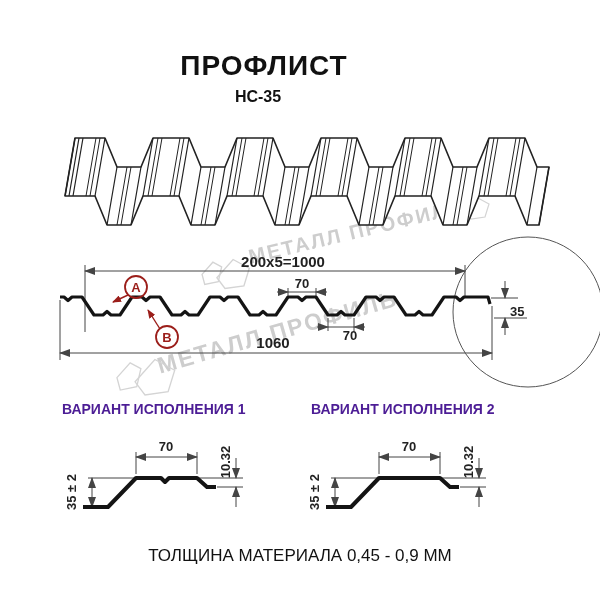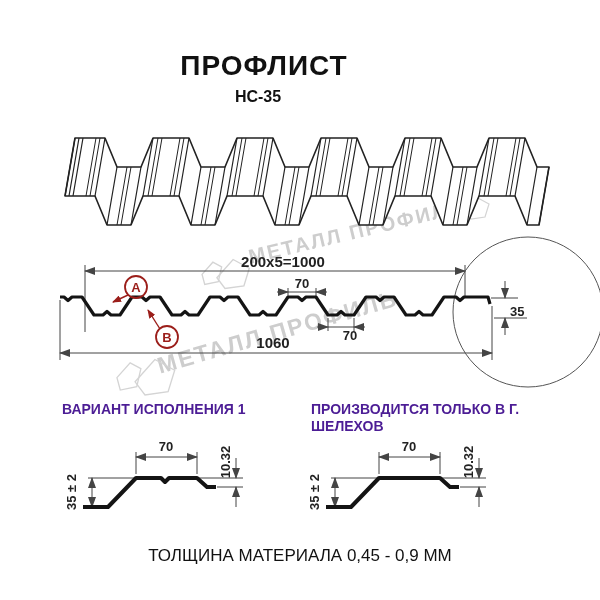--- a/index.html
+++ b/index.html
@@ -44,21 +44,21 @@
   </svg>
   <svg class="abs logo" style="left:451px;top:194px" width="40" height="27" viewBox="0 0 80 52">
     <polygon points="6,28 22,10 35,17 30,39 10,43" fill="none" stroke="#d4d4d4" stroke-width="2.4"></polygon>
     <polygon points="28,33 52,6 76,19 68,45 40,49" fill="none" stroke="#d4d4d4" stroke-width="2.4"></polygon>
   </svg>
 
   <div class="abs" id="title">ПРОФЛИСТ</div>
   <div class="abs" id="subtitle">НС-35</div>
   <div class="abs heading" id="h-v1">ВАРИАНТ ИСПОЛНЕНИЯ 1</div>
   <div class="abs heading" id="h-v2">
-    <div>ПРОИЗВОДИТСЯ ТОЛЬКО В Г. ШЕЛЕХОВ</div>
+    <div>ВАРИАНТ ИСПОЛНЕНИЯ 2</div>
   </div>
   <div class="abs" id="footer">ТОЛЩИНА МАТЕРИАЛА 0,45 - 0,9 ММ</div>
 
   <svg id="drawing" class="abs" width="600" height="600" viewBox="0 0 600 600">
     <defs>
       <marker id="arr" markerWidth="11" markerHeight="8" refX="10" refY="4" orient="auto-start-reverse" markerUnits="userSpaceOnUse">
         <path d="M0,0 L11,4 L0,8 Z" fill="#444"></path>
       </marker>
       <marker id="arr-red" markerWidth="9" markerHeight="7" refX="8" refY="3.5" orient="auto-start-reverse" markerUnits="userSpaceOnUse">
         <path d="M0,0 L9,3.5 L0,7 Z" fill="#9b1e1a"></path>

